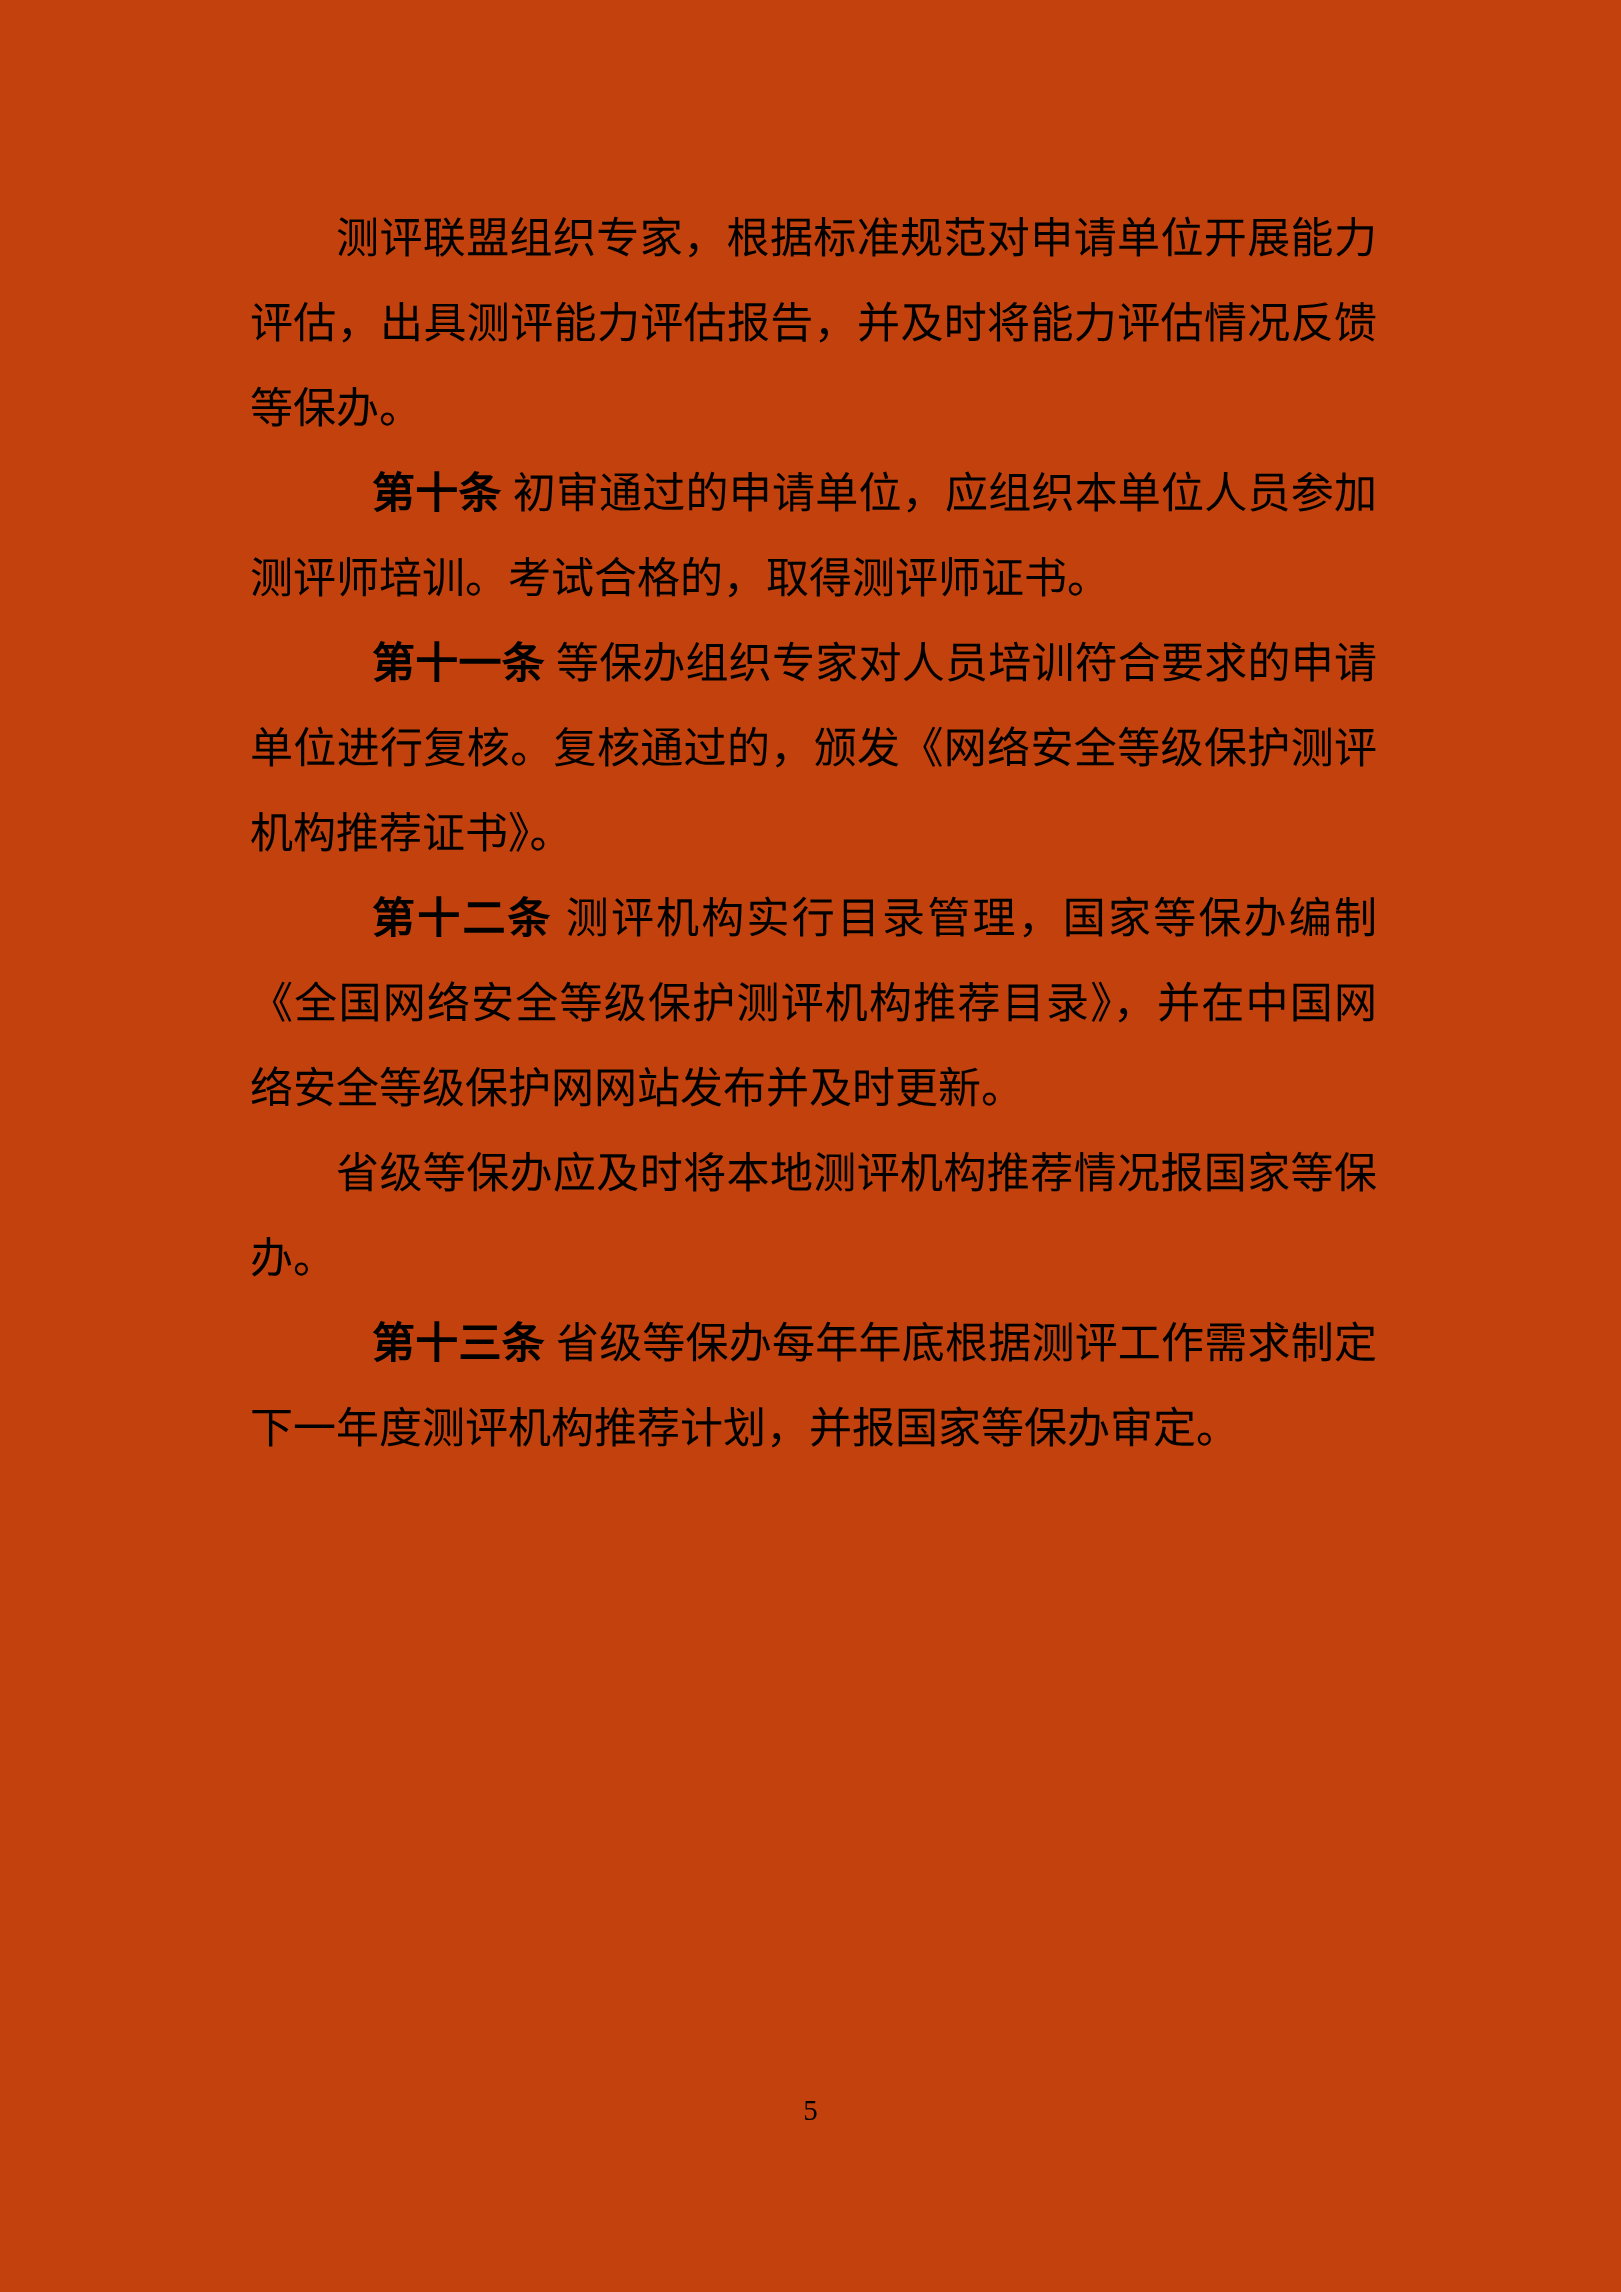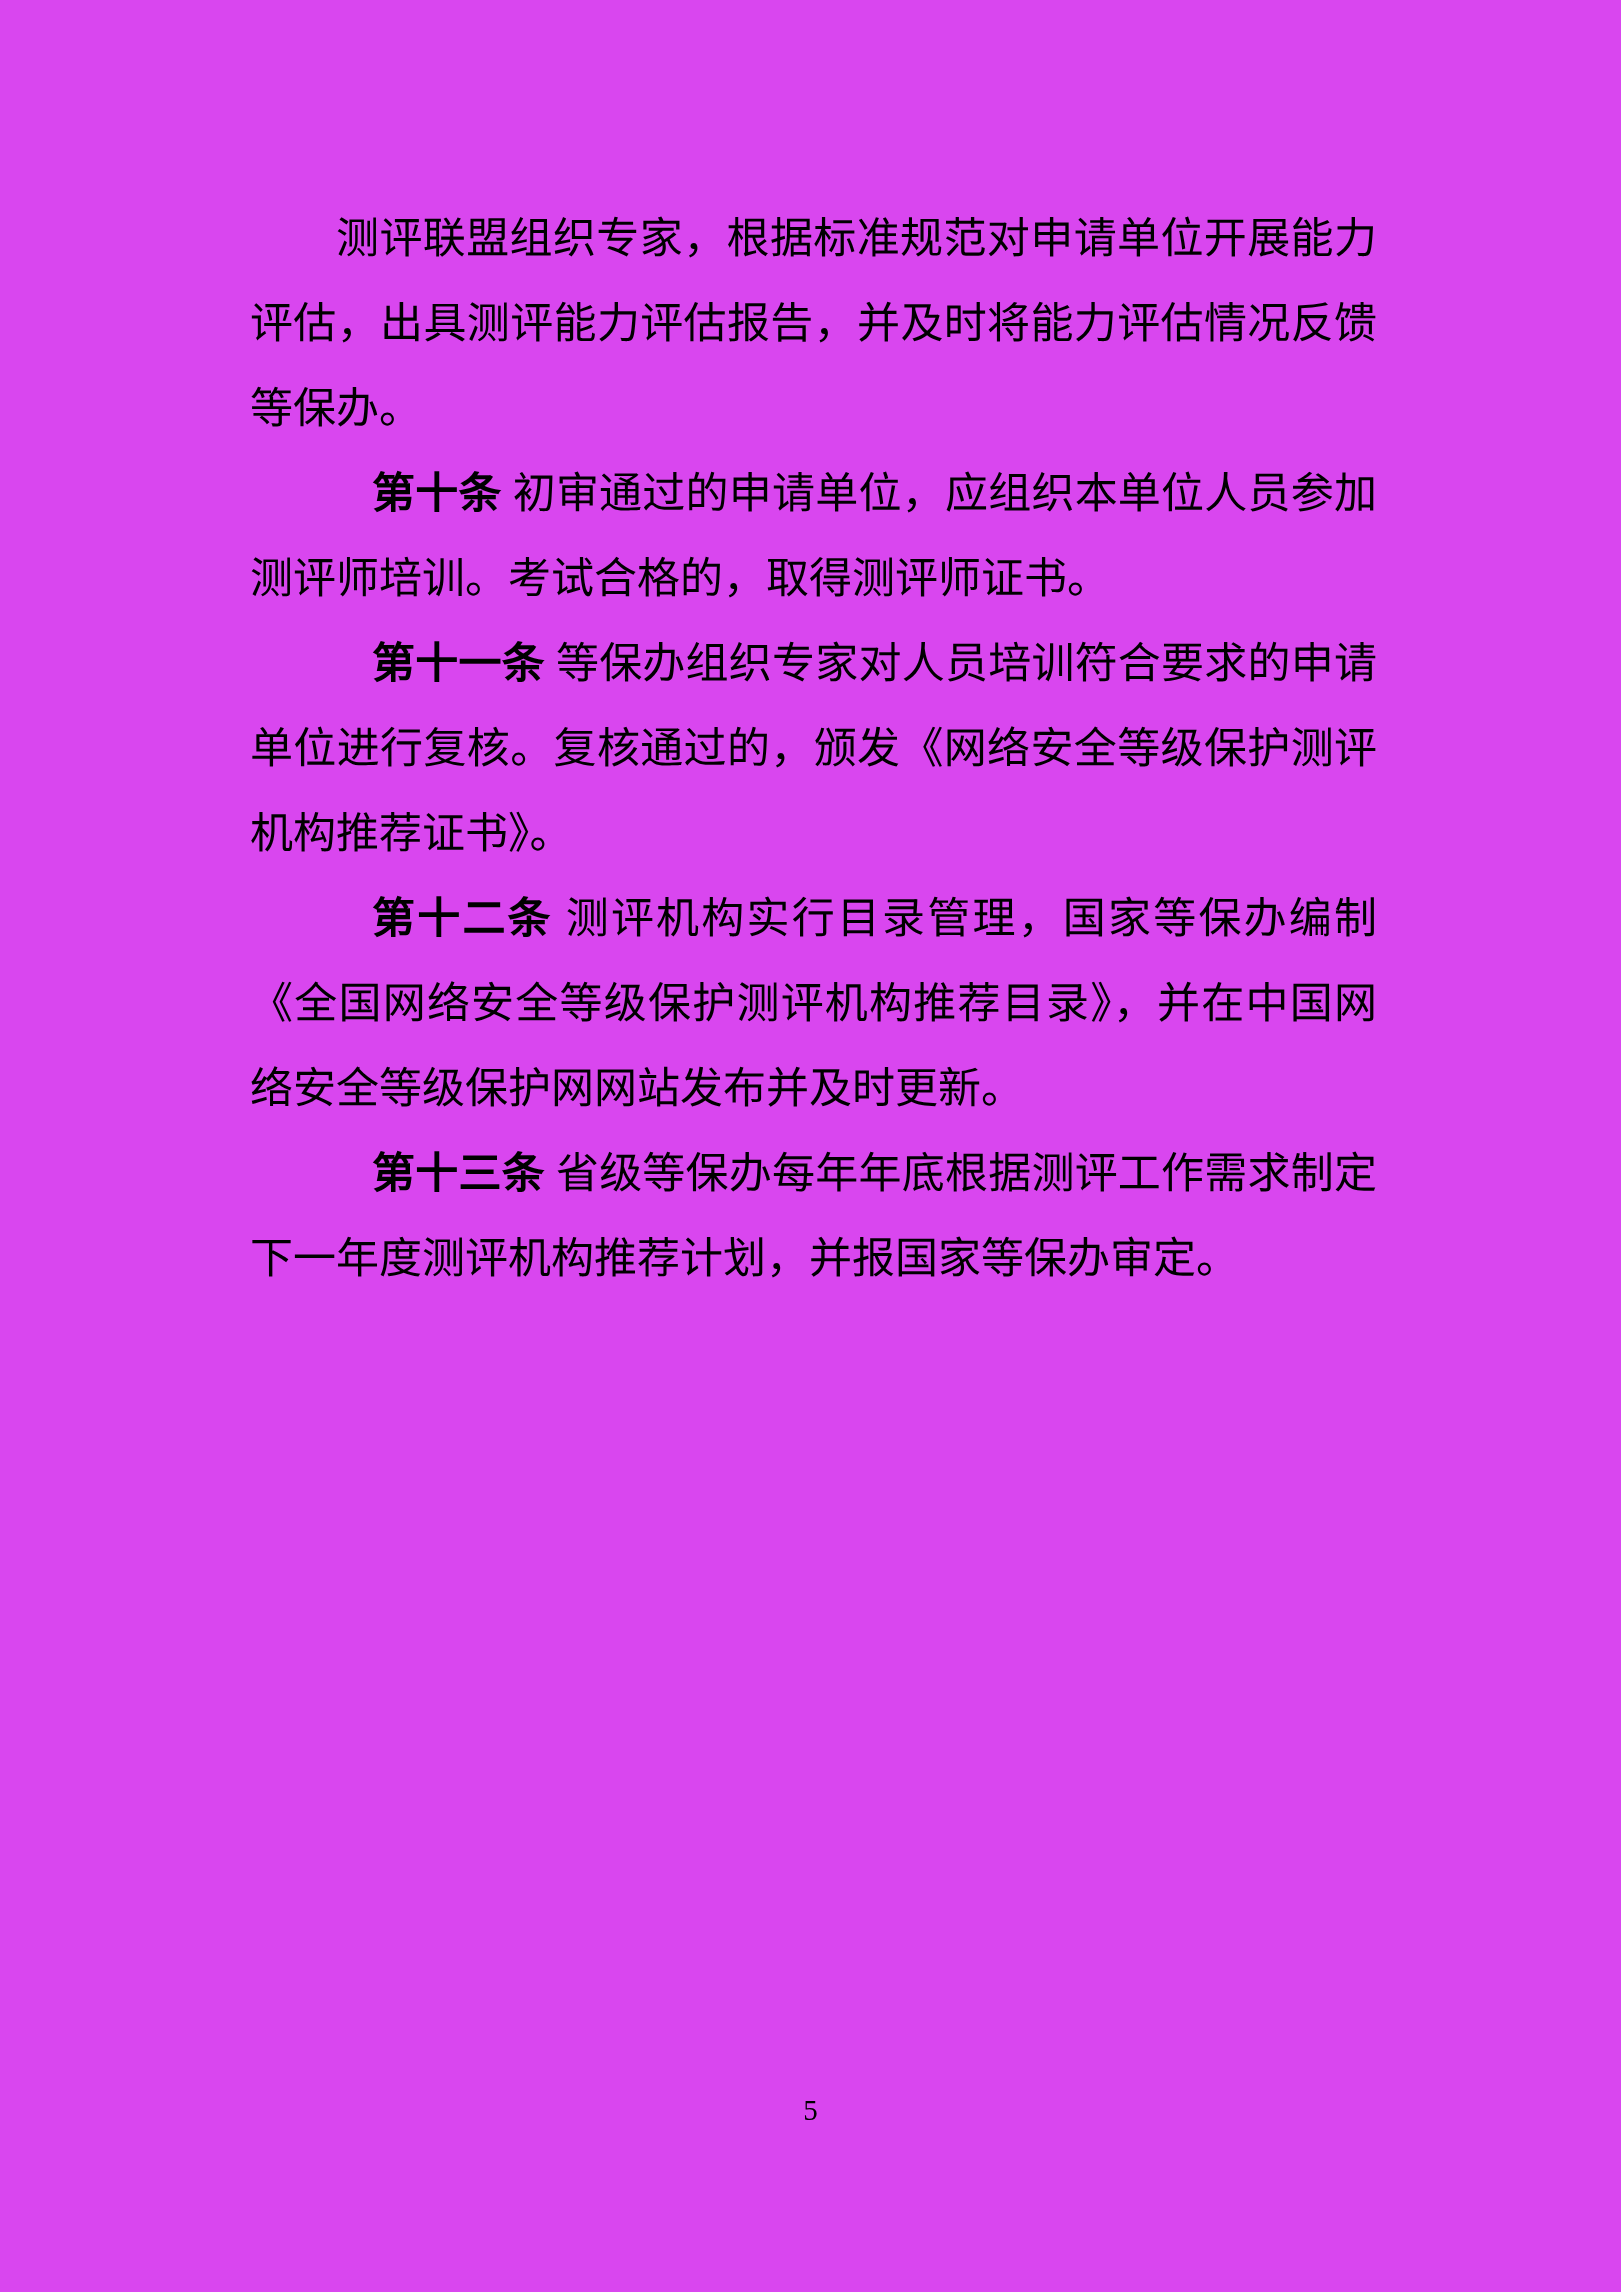--- a/index.html
+++ b/index.html
@@ -43,23 +43,24 @@
     width: 100%;
     text-align: center;
     font-size: 29px;
     line-height: 33px;
     font-family: "Liberation Serif", "DejaVu Serif", serif;
   }
 </style>
 </head>
 <body style="background: rgb(255, 255, 255);">
 
-<div class="page" style="background: #d946ef; color: rgb(0, 0, 0);">
+<div class="page" style="background: #c2410c; color: rgb(0, 0, 0);">
   <div class="content" id="paragraph-container">
       <p class="para"><span>测评联盟组织专家，根据标准规范对申请单位开展能力评估，出具测评能力评估报告，并及时将能力评估情况反馈等保办。</span></p>
       <p class="para"><span class="term">第十条</span><span> 初审通过的申请单位，应组织本单位人员参加测评师培训。考试合格的，取得测评师证书。</span></p>
       <p class="para"><span class="term">第十一条</span><span> 等保办组织专家对人员培训符合要求的申请单位进行复核。复核通过的，颁发《网络安全等级保护测评机构推荐证书》。</span></p>
       <p class="para"><span class="term">第十二条</span><span> 测评机构实行目录管理，国家等保办编制《全国网络安全等级保护测评机构推荐目录》，并在中国网络安全等级保护网网站发布并及时更新。</span></p>
+      <p class="para"><span>省级等保办应及时将本地测评机构推荐情况报国家等保办。</span></p>
       <p class="para"><span class="term">第十三条</span><span> 省级等保办每年年底根据测评工作需求制定下一年度测评机构推荐计划，并报国家等保办审定。</span></p>
     </div>
   <div class="page-number">5</div>
 </div>
 
 
 </body></html>

